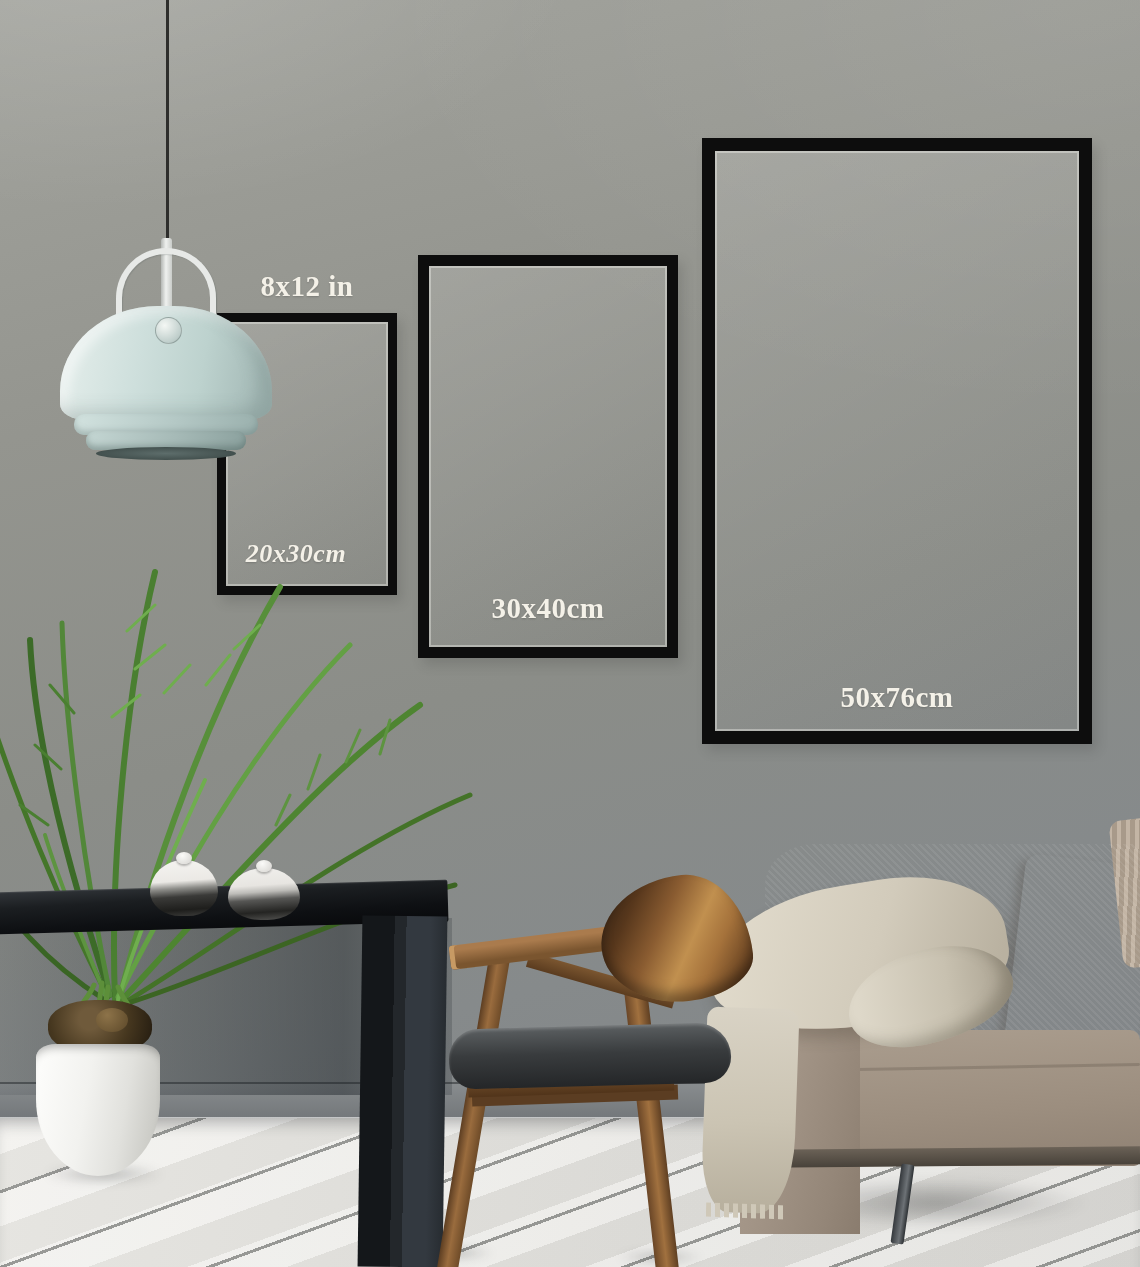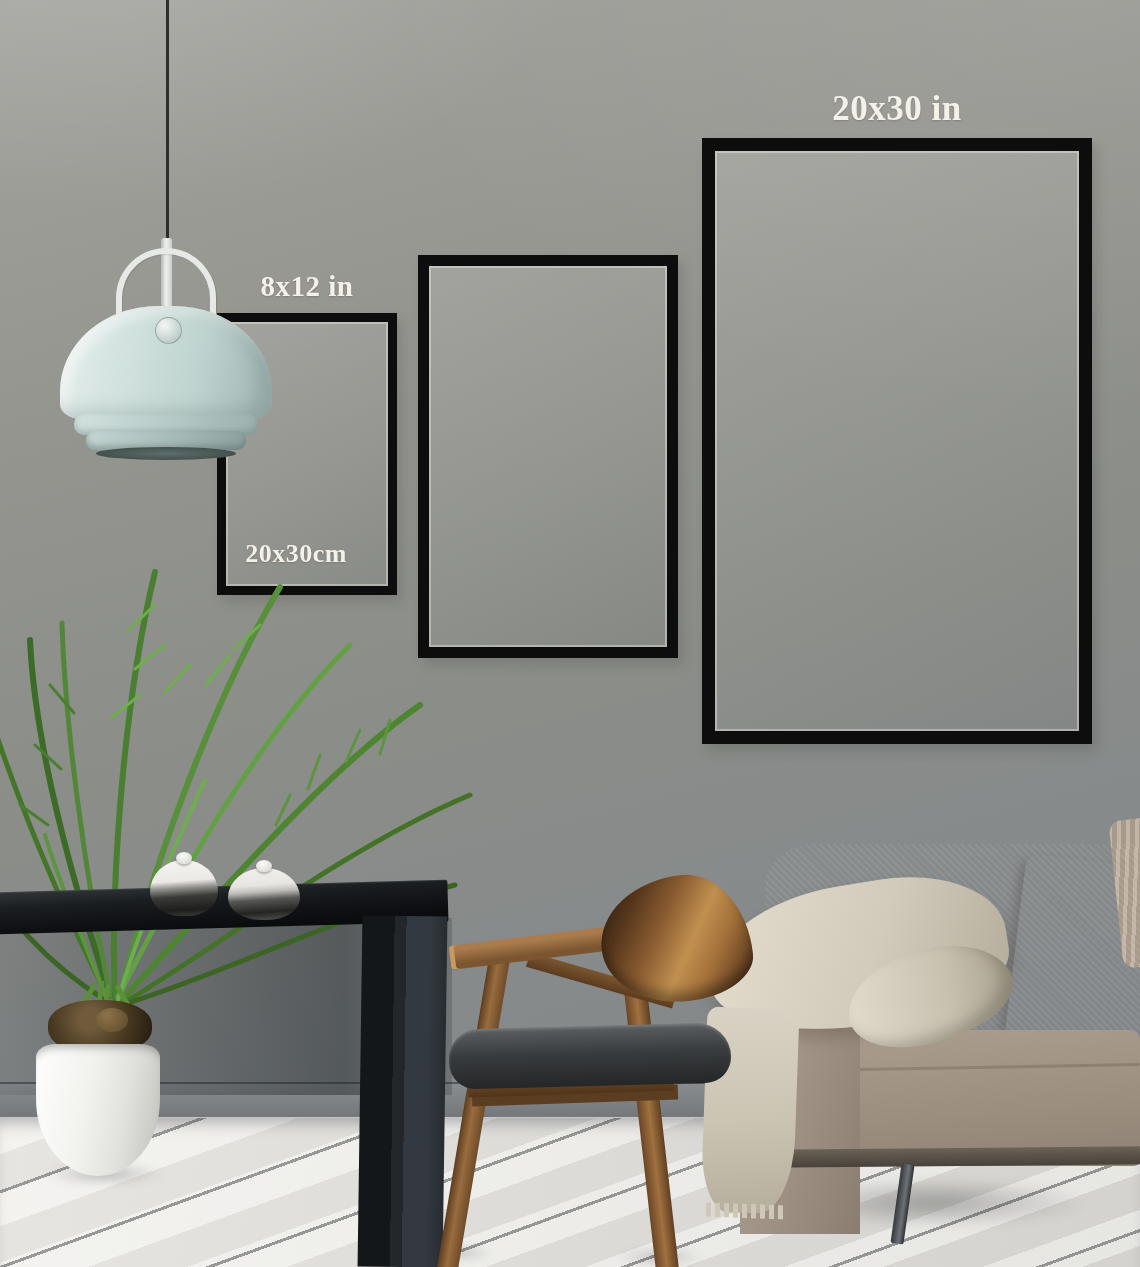--- a/index.html
+++ b/index.html
@@ -31,21 +31,21 @@
     background:linear-gradient(150deg, rgba(255,255,255,0.12), rgba(255,255,255,0.04) 55%, rgba(0,0,0,0.03));
     box-shadow:inset 0 0 0 2px rgba(248,248,243,0.38), 5px 7px 12px rgba(0,0,0,0.12);}
   .f-small{left:217px;top:313px;width:180px;height:282px;border-width:9px;}
   .f-medium{left:418px;top:255px;width:260px;height:403px;border-width:11px;}
   .f-large{left:702px;top:138px;width:390px;height:606px;border-width:13px;}
   .size-label{color:var(--label-text,#f4f1e8);font-weight:700;text-align:center;letter-spacing:0.5px;line-height:1;
     text-shadow:0 1px 2px rgba(0,0,0,0.18);}
   .li-small{left:217px;top:272px;width:180px;font-size:29px;}
   .li-medium{left:418px;top:209px;width:260px;font-size:32px;}
   .li-large{left:702px;top:91px;width:390px;font-size:35px;}
-  .lc-small{left:226px;top:541px;width:140px;font-size:26px;}
+  .lc-small{left:226px;top:541px;width:140px;font-size:26px;font-style:italic;}
   .lc-medium{left:428px;top:594px;width:240px;font-size:29px;}
   .lc-large{left:714px;top:683px;width:366px;font-size:29px;}
 
   
   .lamp-cord{left:166px;top:0;width:3px;height:252px;background:var(--lamp-cord,#2e2e2c);}
   .lamp-stem{left:161px;top:238px;width:11px;height:88px;border-radius:3px;
     background:linear-gradient(90deg,#b4b7b4,#eff1ef 45%,#c9ccc9);}
   .lamp-arc{left:116px;top:248px;width:100px;height:92px;border:6px solid var(--lamp-metal,#e7e9e7);
     border-bottom:none;border-radius:52px 52px 0 0;
     box-shadow:1px 1px 1px rgba(90,100,98,0.35), inset 1px 1px 1px rgba(90,100,98,0.25);}
@@ -163,22 +163,23 @@
   <div class="floor-shadow" style="left:400px;top:1244px;width:110px;height:18px;"></div>
   <div class="floor-shadow" style="left:600px;top:1248px;width:120px;height:18px;"></div>
   <div class="floor-shadow" style="left:345px;top:1248px;width:120px;height:18px;"></div>
   <div class="floor-shadow" style="left:20px;top:1160px;width:168px;height:28px;"></div>
 
   <div class="frame f-small"></div>
   <div class="frame f-medium"></div>
   <div class="frame f-large"></div>
 
   <div class="size-label li-small">8x12 in</div>
-  <div class="size-label li-large">20x30 in</div>
   <div class="size-label lc-small">20x30cm</div>
+  <div class="size-label lc-medium">30x40cm</div>
+  <div class="size-label lc-large">50x76cm</div>
 
   <div class="under-table-shadow"></div>
 
   <svg class="plant-svg" viewBox="0 0 500 465">
     <g fill="none" stroke-linecap="round">
       <path d="M125,455 C120,330 135,150 165,27" stroke="#4a7f31" stroke-width="6"></path>
       <path d="M120,450 C80,330 45,200 40,95" stroke="#3c6b28" stroke-width="6"></path>
       <path d="M118,452 C70,360 25,250 -5,155" stroke="#447629" stroke-width="5"></path>
       <path d="M115,455 C60,420 10,370 -10,315" stroke="#3a6524" stroke-width="5"></path>
       <path d="M130,452 C160,330 220,160 290,42" stroke="#578f3a" stroke-width="6"></path>

